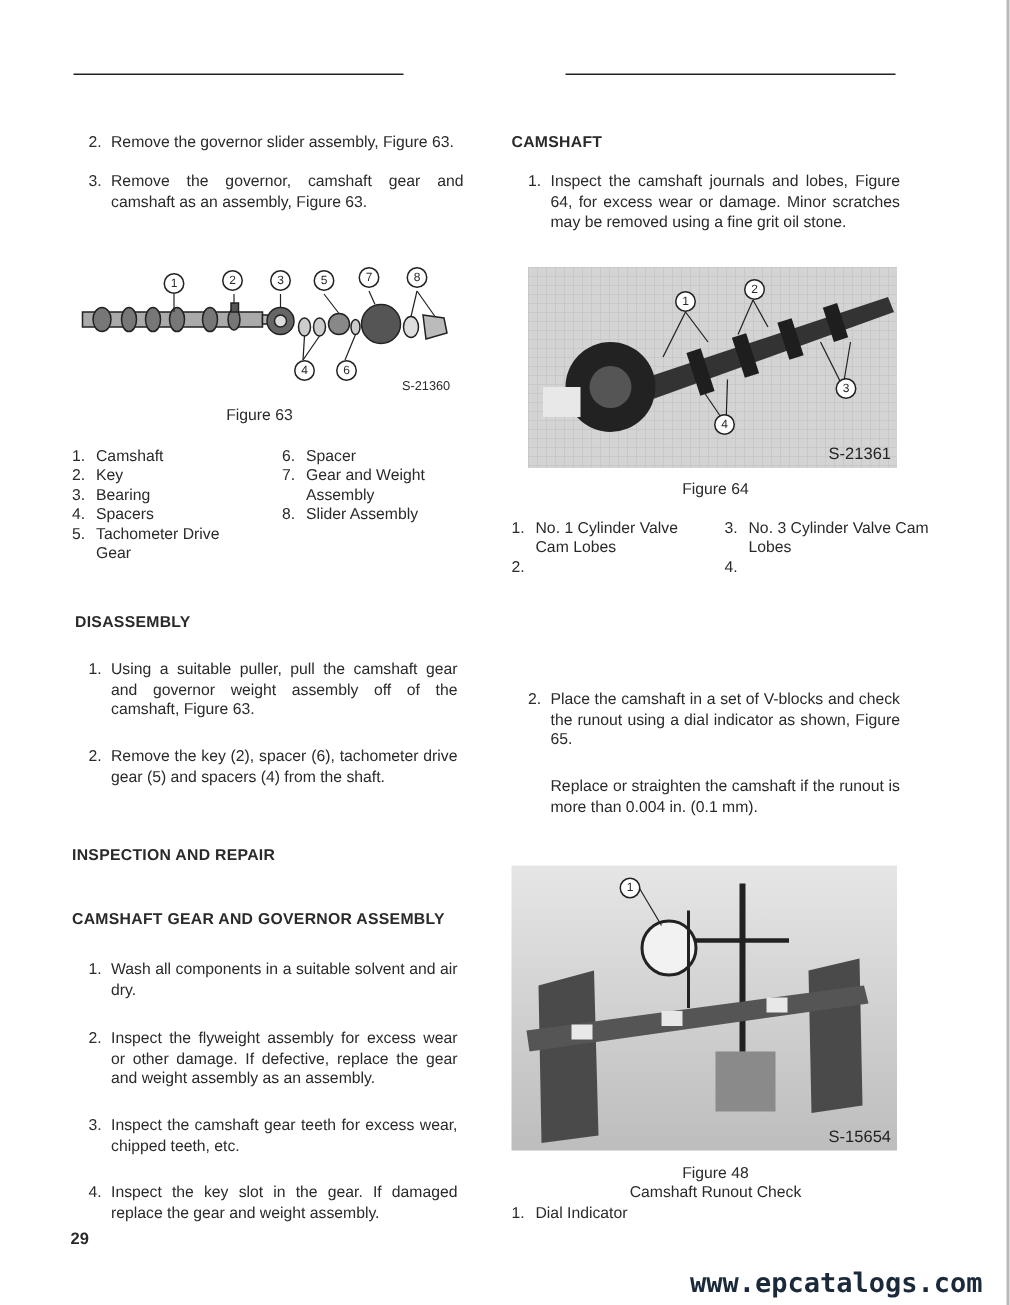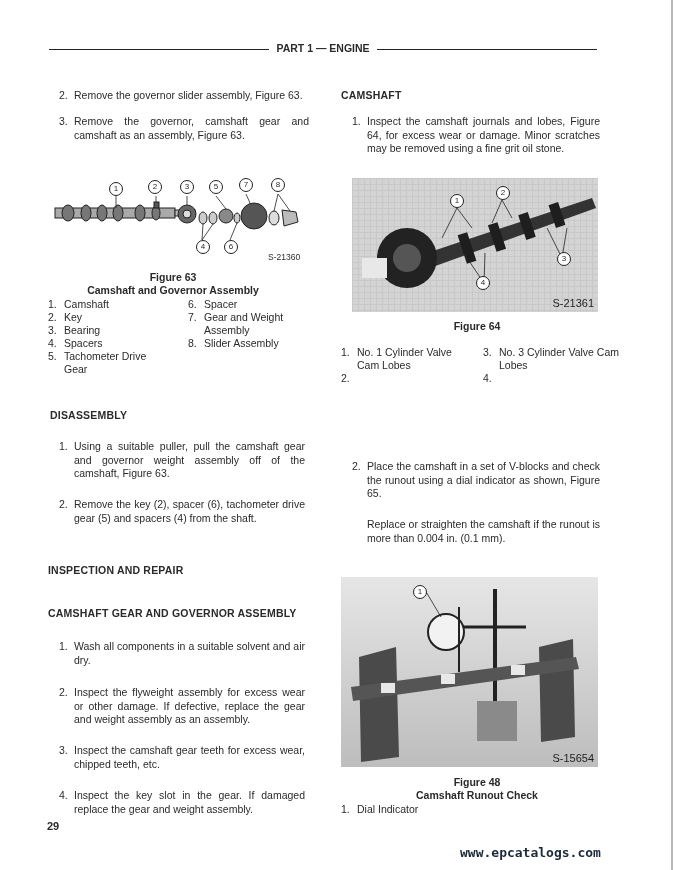--- a/index.html
+++ b/index.html
@@ -8,39 +8,38 @@
   .edge { position:absolute; right:0; top:0; width:2px; height:870px; background:#b8b8b8; }
   .abs { position:absolute; }
   .hdr { left:49px; top:42px; width:548px; height:14px; }
   .hdr .line { position:absolute; top:7px; height:1px; background:#222; }
   .hdr .title { position:absolute; left:0; right:0; text-align:center; font-weight:bold; font-size:10.5px; top:0; }
   .hdr .title span { background:#fff; padding:0 4px; }
   .step { line-height:13.5px; text-align:justify; }
   .step .n { position:absolute; left:0; }
   .step .t { display:block; padding-left:15px; }
   .h { font-weight:bold; font-size:10.5px; letter-spacing:0.2px; }
-  .cap { text-align:center; font-weight:bold; line-height:13px; }
+  .cap { text-align:center; font-weight:normal; line-height:13px; }
   .legend { line-height:13px; }
   .legend .li { position:relative; padding-left:16px; }
   .legend .li .n { position:absolute; left:0; }
   .photo { background:#d6d6d6; overflow:hidden; }
   .pnum { position:absolute; right:4px; bottom:3px; font-size:11px; color:#222; }
   .callout { position:absolute; width:12px; height:12px; border:1px solid #222; border-radius:50%; background:#fff;
              font-size:8px; text-align:center; line-height:12px; }
-  .watermark { font-family:"DejaVu Sans Mono", monospace; font-size:13px; font-weight:bold; color:#1b2a3a; }
+  .watermark { font-family:"DejaVu Sans Mono", monospace; font-size:18px; font-weight:bold; color:#1b2a3a; }
 </style>
 </head>
 <body>
 
 <div class="edge"></div>
 
 <div class="abs hdr">
   <div class="line" style="left:0;width:220px"></div>
   <div class="line" style="right:0;width:220px"></div>
-  <div class="title"><span>PART 1 — ENGINE</span></div>
 </div>
 
 <div class="abs step" style="left:59px;top:89px;width:250px">
   <span class="n">2.</span>
   <span class="t">Remove the governor slider assembly, Figure 63.</span>
 </div>
 <div class="abs step" style="left:59px;top:115px;width:250px">
   <span class="n">3.</span>
   <span class="t">Remove the governor, camshaft gear and camshaft as an assembly, Figure 63.</span>
 </div>
@@ -86,21 +85,20 @@
   <div class="callout" style="left:159px;top:8px">5</div>
   <div class="callout" style="left:189px;top:6px">7</div>
   <div class="callout" style="left:221px;top:6px">8</div>
   <div class="callout" style="left:146px;top:68px">4</div>
   <div class="callout" style="left:174px;top:68px">6</div>
 </div>
 <div class="abs" style="left:268px;top:252px;font-size:8.5px;font-weight:normal">S-21360</div>
 
 <div class="abs cap" style="left:48px;top:271px;width:250px">
   <div>Figure 63</div>
-  <div>Camshaft and Governor Assembly</div>
 </div>
 <div class="abs legend" style="left:48px;top:298px;width:120px">
   <div class="li"><span class="n">1.</span><span>Camshaft</span></div>
   <div class="li"><span class="n">2.</span><span>Key</span></div>
   <div class="li"><span class="n">3.</span><span>Bearing</span></div>
   <div class="li"><span class="n">4.</span><span>Spacers</span></div>
   <div class="li" style="width:100px"><span class="n">5.</span><span>Tachometer Drive Gear</span></div>
 </div>
 <div class="abs legend" style="left:188px;top:298px;width:110px">
   <div class="li"><span class="n">6.</span><span>Spacer</span></div>

